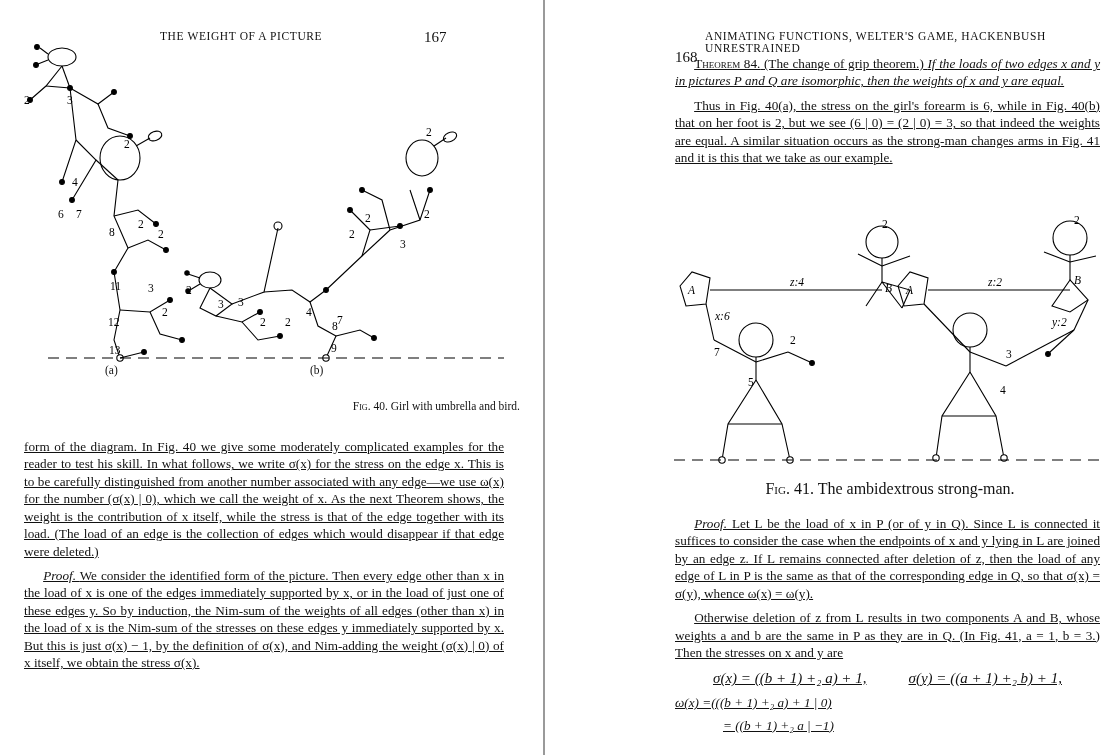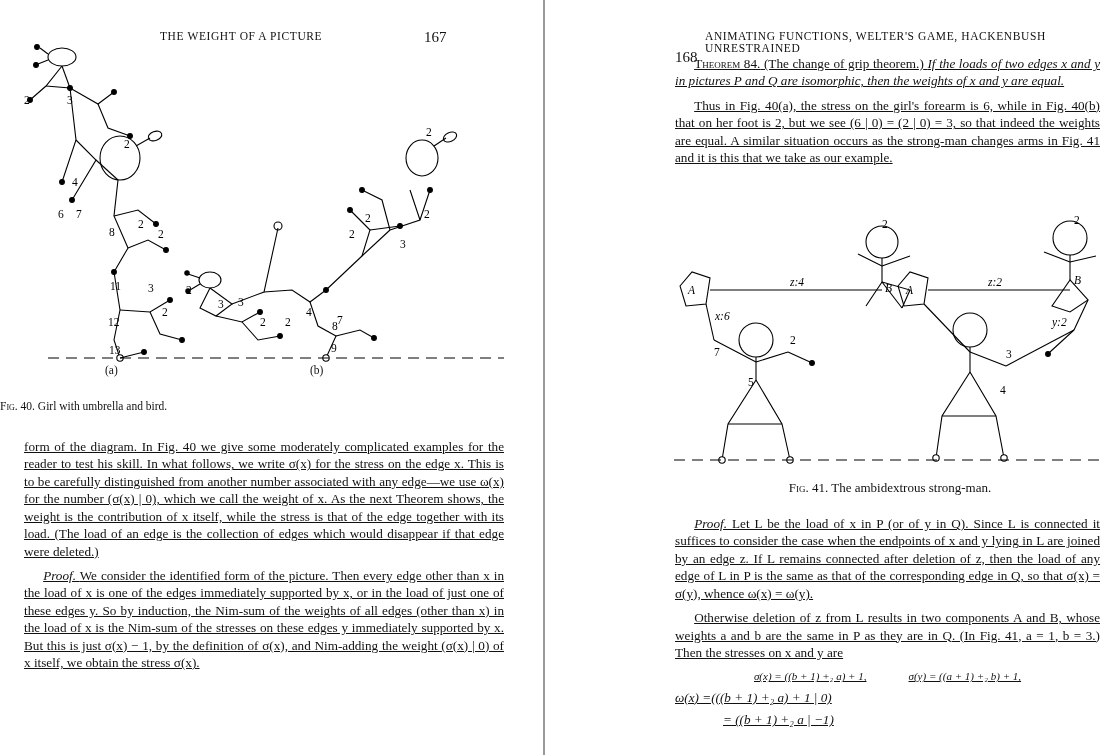--- a/index.html
+++ b/index.html
@@ -12,21 +12,21 @@
 
   .runhead{position:absolute;font-size:11.5px;letter-spacing:.6px;font-variant:small-caps;}
   .folio{position:absolute;font-size:15px;}
 
   .col{position:absolute;font-size:13.2px;line-height:1.32;text-align:justify;}
   p{margin:0 0 0 0;text-decoration:underline;}
   p.ind{text-indent:1.45em;margin-top:7px;}
   p.noind{text-indent:0;margin-top:7px;}
   .sc{font-variant:small-caps;}
   .it{font-style:italic;}
-  .eq{margin-top:8px;text-align:center;font-style:italic;font-size:11px;text-indent:0;}
+  .eq{margin-top:8px;text-align:center;font-style:italic;font-size:15px;text-indent:0;}
   .eq .sp{display:inline-block;width:42px;}
   .eq2{margin-top:5px;font-style:italic;font-size:13.2px;text-indent:0;}
   .figwrap{position:absolute;}
   svg{display:block;}
   .lbl{font-family:"Liberation Serif", serif;font-size:11.5px;}
   .lbl-i{font-family:"Liberation Serif", serif;font-size:11.5px;font-style:italic;}
 </style>
 </head>
 <body>
 
@@ -141,21 +141,21 @@
           <text x="414" y="178">2</text>
           <text x="321" y="312">9</text>
           <text x="322" y="290">8</text>
           <text x="416" y="96">2</text>
         </g>
       </svg>
       <div style="position:absolute;left:95px;top:324px;font-size:11.5px;">(a)</div>
       <div style="position:absolute;left:300px;top:324px;font-size:11.5px;">(b)</div>
     </div>
 
-    <div style="position:absolute;left:0;top:400px;width:520px;text-align:left;font-size:11.5px;">
+    <div style="position:absolute;left:0;top:400px;width:520px;text-align:right;font-size:11.5px;">
       <span class="sc">Fig. 40.</span>
       <span>Girl with umbrella and bird.</span>
     </div>
 
     <div class="col" style="left:24px;top:438px;width:480px;">
       <p>form of the diagram. In Fig. 40 we give some moderately complicated examples for the reader to test his skill. In what follows, we write σ(x) for the stress on the edge x. This is to be carefully distinguished from another number associated with any edge—we use ω(x) for the number (σ(x) | 0), which we call the weight of x. As the next Theorem shows, the weight is the contribution of x itself, while the stress is that of the edge together with its load. (The load of an edge is the collection of edges which would disappear if that edge were deleted.)</p>
       <p class="ind">
         <span class="it">Proof.</span>
         <span>We consider the identified form of the picture. Then every edge other than x in the load of x is one of the edges immediately supported by x, or in the load of just one of these edges y. So by induction, the Nim-sum of the weights of all edges (other than x) in the load of x is the Nim-sum of the stresses on these edges y immediately supported by x. But this is just σ(x) − 1, by the definition of σ(x), and Nim-adding the weight (σ(x) | 0) of x itself, we obtain the stress σ(x).</span>
       </p>
@@ -237,21 +237,21 @@
           <text class="lbl-i" x="404" y="104">B</text>
           <text class="lbl-i" x="318" y="106">z:2</text>
           <text class="lbl-i" x="382" y="146">y:2</text>
           <text class="lbl" x="404" y="44">2</text>
           <text class="lbl" x="336" y="178">3</text>
           <text class="lbl" x="330" y="214">4</text>
         </g>
       </svg>
     </div>
 
-    <div style="position:absolute;left:110px;top:480px;width:440px;text-align:center;font-size:13px;">
+    <div style="position:absolute;left:110px;top:480px;width:440px;text-align:center;font-size:16px;">
       <span class="sc">Fig. 41.</span>
       <span>The ambidextrous strong-man.</span>
     </div>
 
     <div class="col" style="left:115px;top:508px;width:425px;">
       <p class="ind">
         <span class="it">Proof.</span>
         <span>Let L be the load of x in P (or of y in Q). Since L is connected it suffices to consider the case when the endpoints of x and y lying in L are joined by an edge z. If L remains connected after deletion of z, then the load of any edge of L in P is the same as that of the corresponding edge in Q, so that σ(x) = σ(y), whence ω(x) = ω(y).</span>
       </p>
       <p class="ind">Otherwise deletion of z from L results in two components A and B, whose weights a and b are the same in P as they are in Q. (In Fig. 41, a = 1, b = 3.) Then the stresses on x and y are</p>

